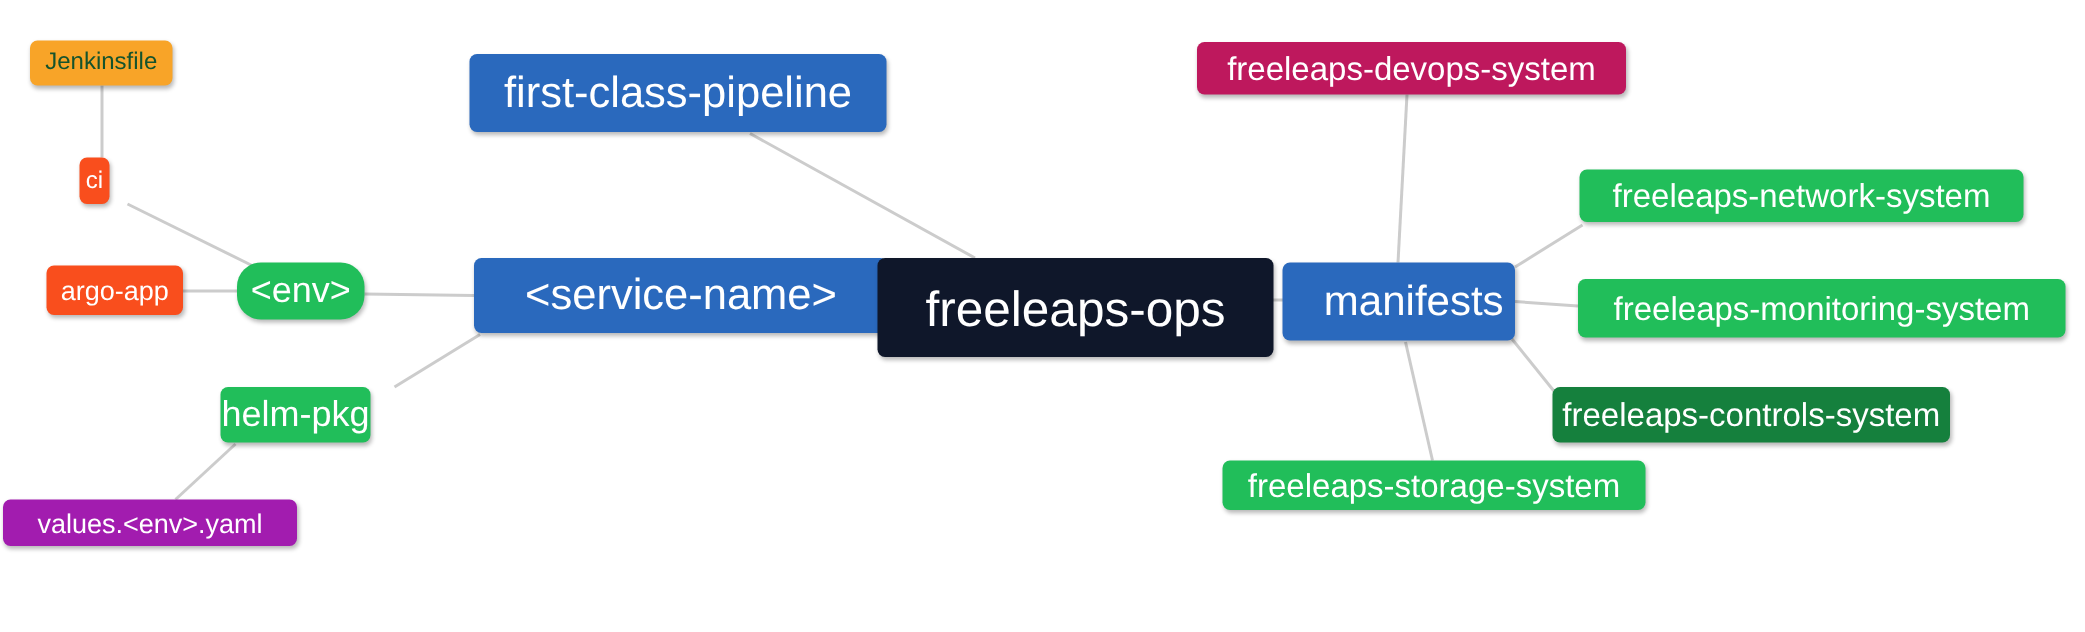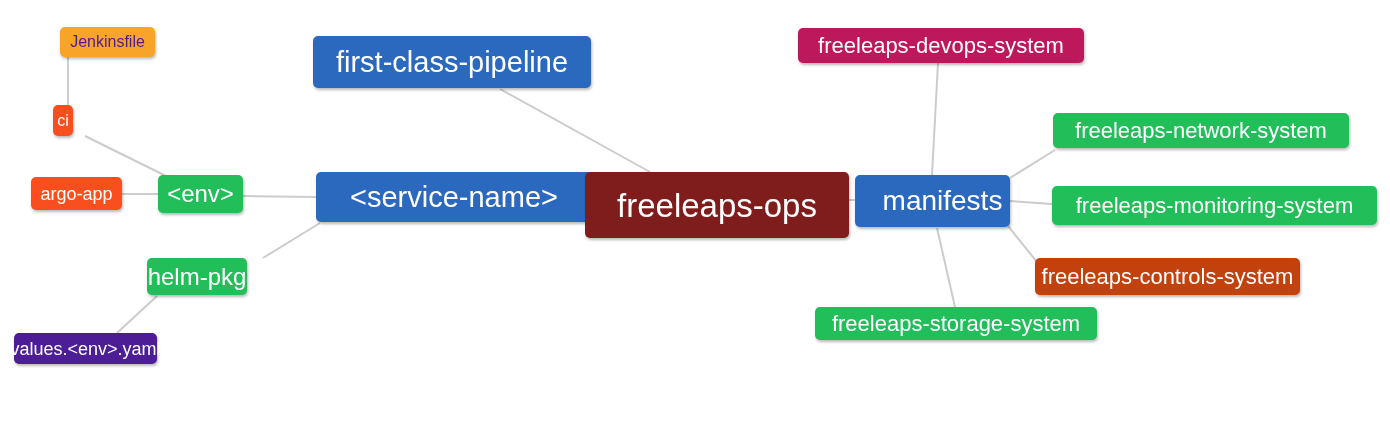--- a/index.html
+++ b/index.html
@@ -56,59 +56,59 @@
       <line x1="500" y1="89" x2="650" y2="172" stroke="#CCCCCC" stroke-width="2"></line>
       <line x1="568" y1="198" x2="585" y2="200" stroke="#CCCCCC" stroke-width="2"></line>
       <line x1="845" y1="200" x2="856" y2="200" stroke="#CCCCCC" stroke-width="2"></line>
       <line x1="932" y1="175" x2="938" y2="63" stroke="#CCCCCC" stroke-width="2"></line>
       <line x1="1010" y1="178" x2="1055" y2="150" stroke="#CCCCCC" stroke-width="2"></line>
       <line x1="1010" y1="201" x2="1052" y2="204" stroke="#CCCCCC" stroke-width="2"></line>
       <line x1="1008" y1="226" x2="1037" y2="262" stroke="#CCCCCC" stroke-width="2"></line>
       <line x1="937" y1="228" x2="955" y2="307" stroke="#CCCCCC" stroke-width="2"></line>
     </svg>
   <div id="nodes-layer">
-      <div class="node" style="left: 20px; top: 27px; width: 95px; height: 30px; font-size: 16px; background: rgb(248, 164, 40); color: #4c1d95; margin-left: 40px;">
+      <div class="node" style="left: 20px; top: 27px; width: 95px; height: 30px; font-size: 16px; background: rgb(248, 164, 40); color: #14532d;">
         <span>Jenkinsfile</span>
       </div>
       <div class="node" style="left: 53px; top: 105px; width: 20px; height: 31px; font-size: 16px; background: rgb(249, 78, 29); color: rgb(255, 255, 255);">
         <span>ci</span>
       </div>
       <div class="node" style="left: 31px; top: 177px; width: 91px; height: 33px; font-size: 18px; background: rgb(249, 78, 29); color: rgb(255, 255, 255);">
         <span>argo-app</span>
       </div>
-      <div class="node" style="left: 158px; top: 175px; width: 85px; height: 38px; font-size: 24px; background: rgb(33, 190, 90); color: rgb(255, 255, 255);">
+      <div class="node" style="left: 158px; top: 175px; width: 85px; height: 38px; font-size: 24px; background: rgb(33, 190, 90); color: rgb(255, 255, 255); border-radius: 16px;">
         <span>&lt;env&gt;</span>
       </div>
       <div class="node" style="left: 147px; top: 258px; width: 100px; height: 37px; font-size: 24px; background: rgb(33, 190, 90); color: rgb(255, 255, 255);">
         <span>helm-pkg</span>
       </div>
-      <div class="node" style="left: 14px; top: 333px; width: 143px; height: 31px; font-size: 18px; background: #4c1d95; color: rgb(255, 255, 255);">
+      <div class="node" style="left: 2px; top: 333px; width: 196px; height: 31px; font-size: 18px; background: #a21caf; color: rgb(255, 255, 255);">
         <span>values.&lt;env&gt;.yaml</span>
       </div>
       <div class="node" style="left: 313px; top: 36px; width: 278px; height: 52px; font-size: 29px; background: rgb(42, 105, 189); color: rgb(255, 255, 255);">
         <span>first-class-pipeline</span>
       </div>
       <div class="node" style="left: 316px; top: 172px; width: 276px; height: 50px; font-size: 29px; background: rgb(42, 105, 189); color: rgb(255, 255, 255);">
         <span>&lt;service-name&gt;</span>
       </div>
-      <div class="node" style="left: 585px; top: 172px; width: 264px; height: 66px; font-size: 33px; background: #7f1d1d; color: rgb(255, 255, 255);">
+      <div class="node" style="left: 585px; top: 172px; width: 264px; height: 66px; font-size: 33px; background: #0f172a; color: rgb(255, 255, 255);">
         <span>freeleaps-ops</span>
       </div>
       <div class="node" style="left: 855px; top: 175px; width: 155px; height: 52px; font-size: 28px; background: rgb(42, 105, 189); color: rgb(255, 255, 255); padding-left: 20px;">
         <span>manifests</span>
       </div>
       <div class="node" style="left: 798px; top: 28px; width: 286px; height: 35px; font-size: 22px; background: #be185d; color: rgb(255, 255, 255);">
         <span>freeleaps-devops-system</span>
       </div>
       <div class="node" style="left: 1053px; top: 113px; width: 296px; height: 35px; font-size: 22px; background: rgb(33, 190, 90); color: rgb(255, 255, 255);">
         <span>freeleaps-network-system</span>
       </div>
       <div class="node" style="left: 1052px; top: 186px; width: 325px; height: 39px; font-size: 22px; background: rgb(33, 190, 90); color: rgb(255, 255, 255); text-align: center;">
         <span>freeleaps-monitoring-system</span>
       </div>
-      <div class="node" style="left: 1035px; top: 258px; width: 265px; height: 37px; font-size: 22px; background: #c2410c; color: rgb(255, 255, 255);">
+      <div class="node" style="left: 1035px; top: 258px; width: 265px; height: 37px; font-size: 22px; background: #15803d; color: rgb(255, 255, 255);">
         <span>freeleaps-controls-system</span>
       </div>
       <div class="node" style="left: 815px; top: 307px; width: 282px; height: 33px; font-size: 22px; background: rgb(33, 190, 90); color: rgb(255, 255, 255);">
         <span>freeleaps-storage-system</span>
       </div>
     </div>
 </div>
 
 </body></html>

